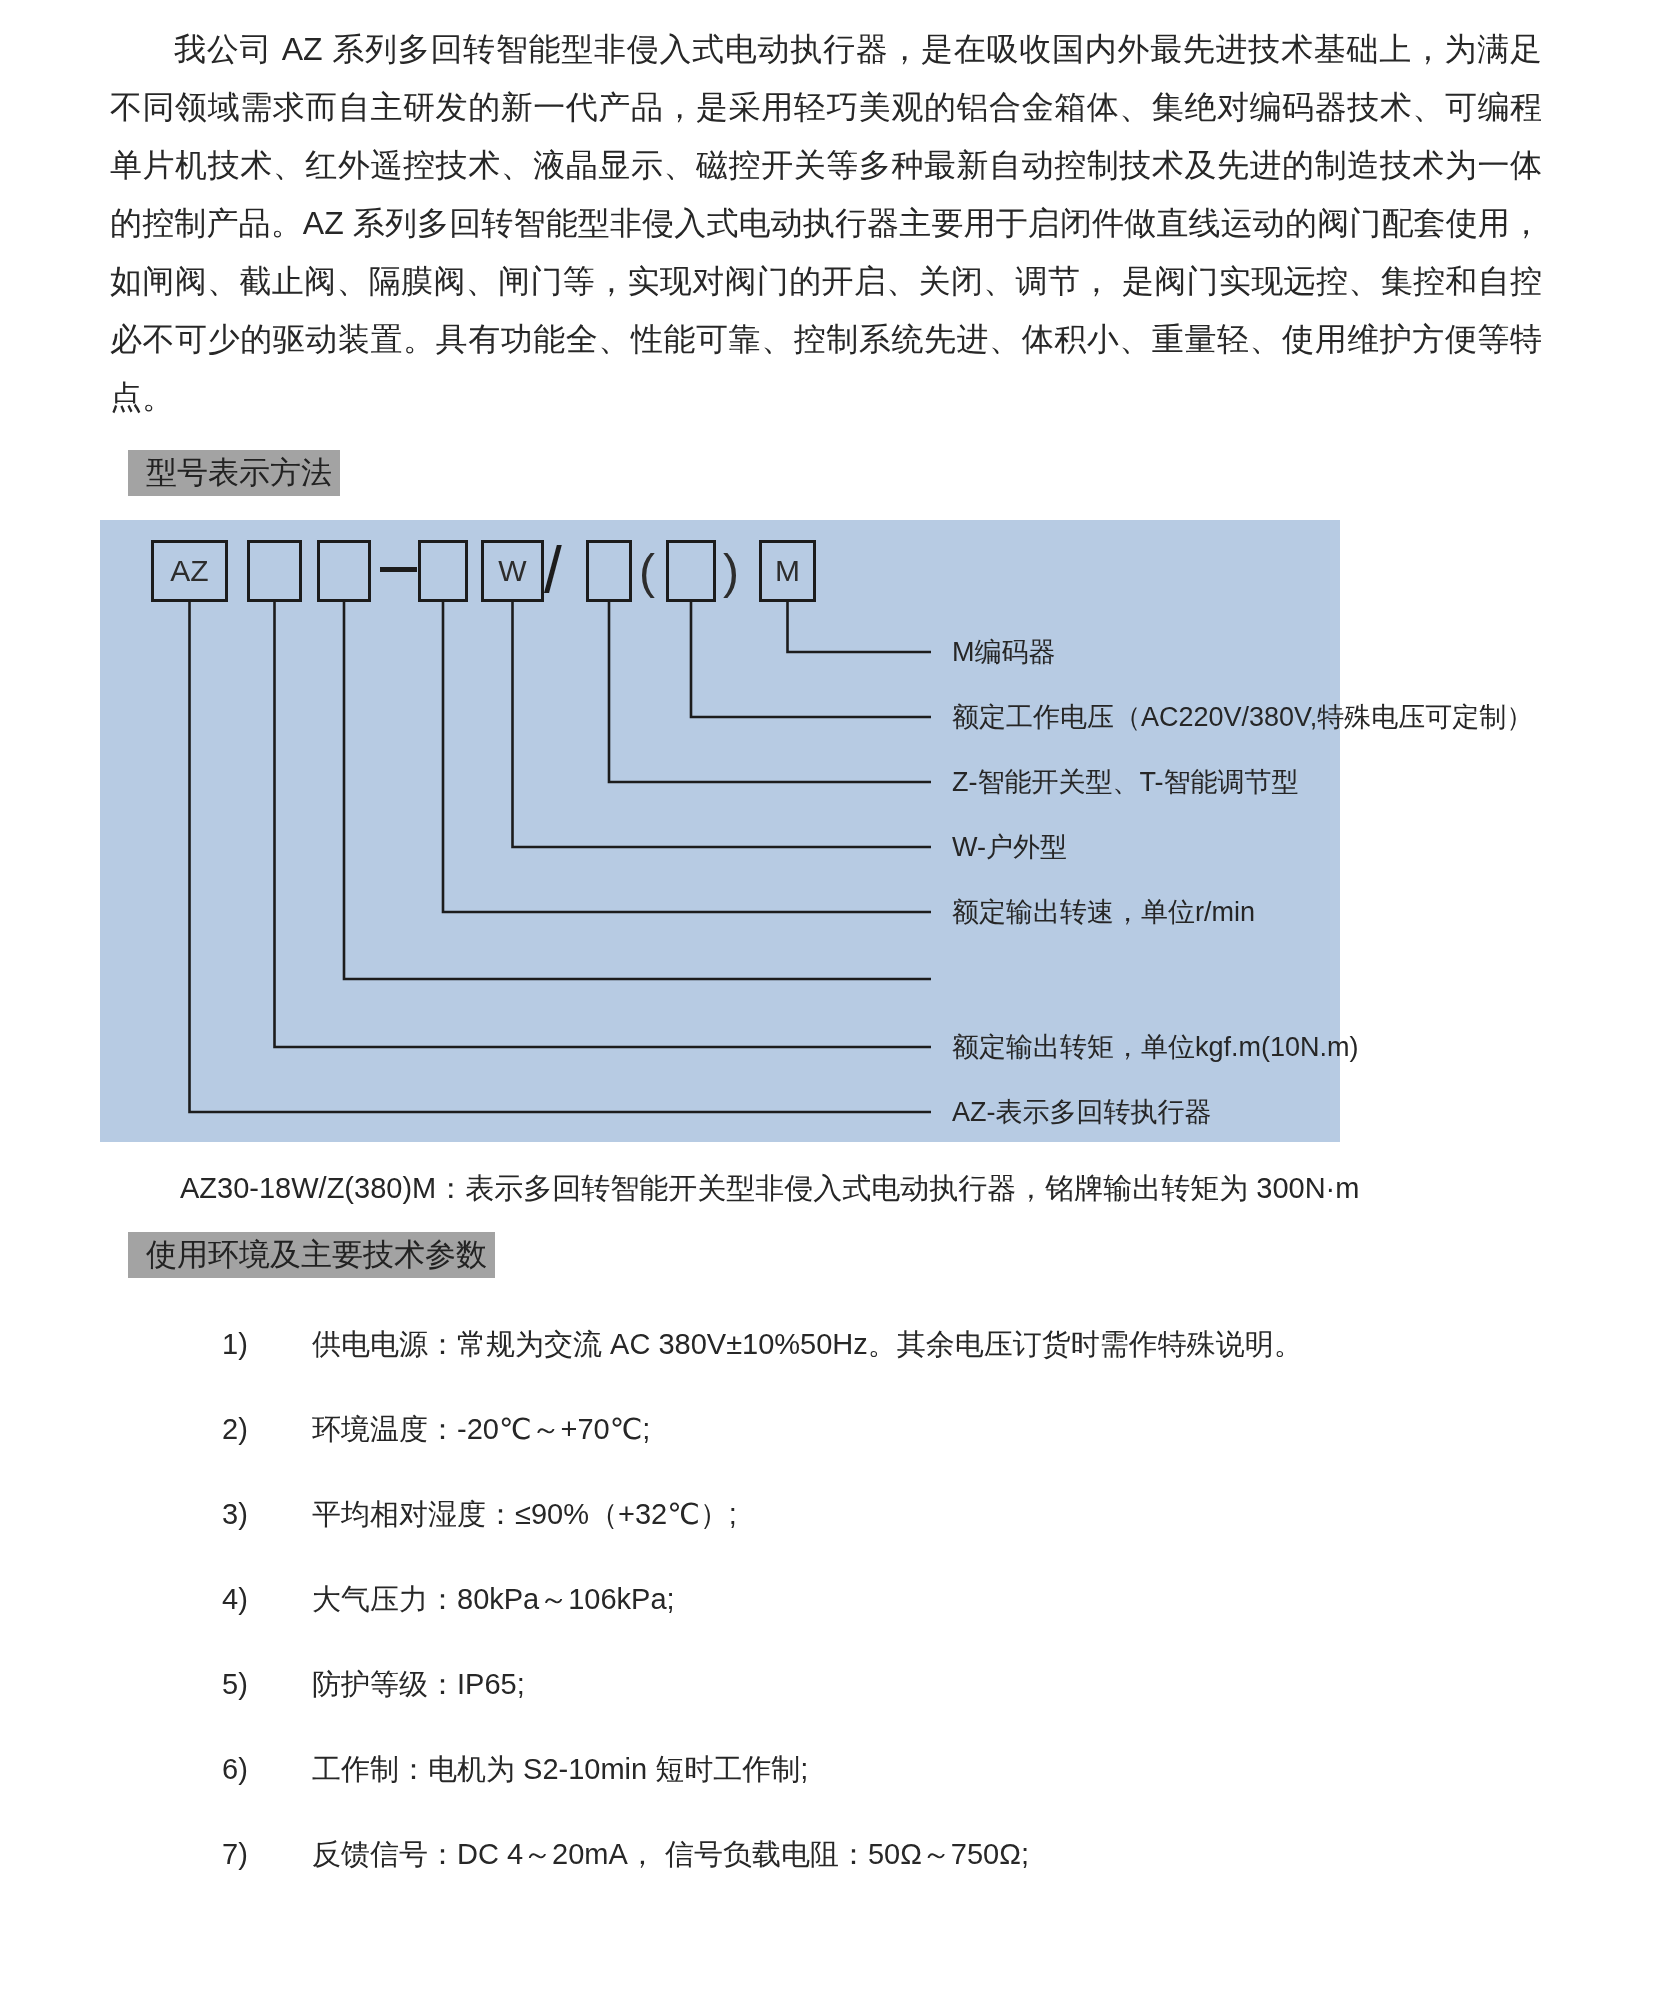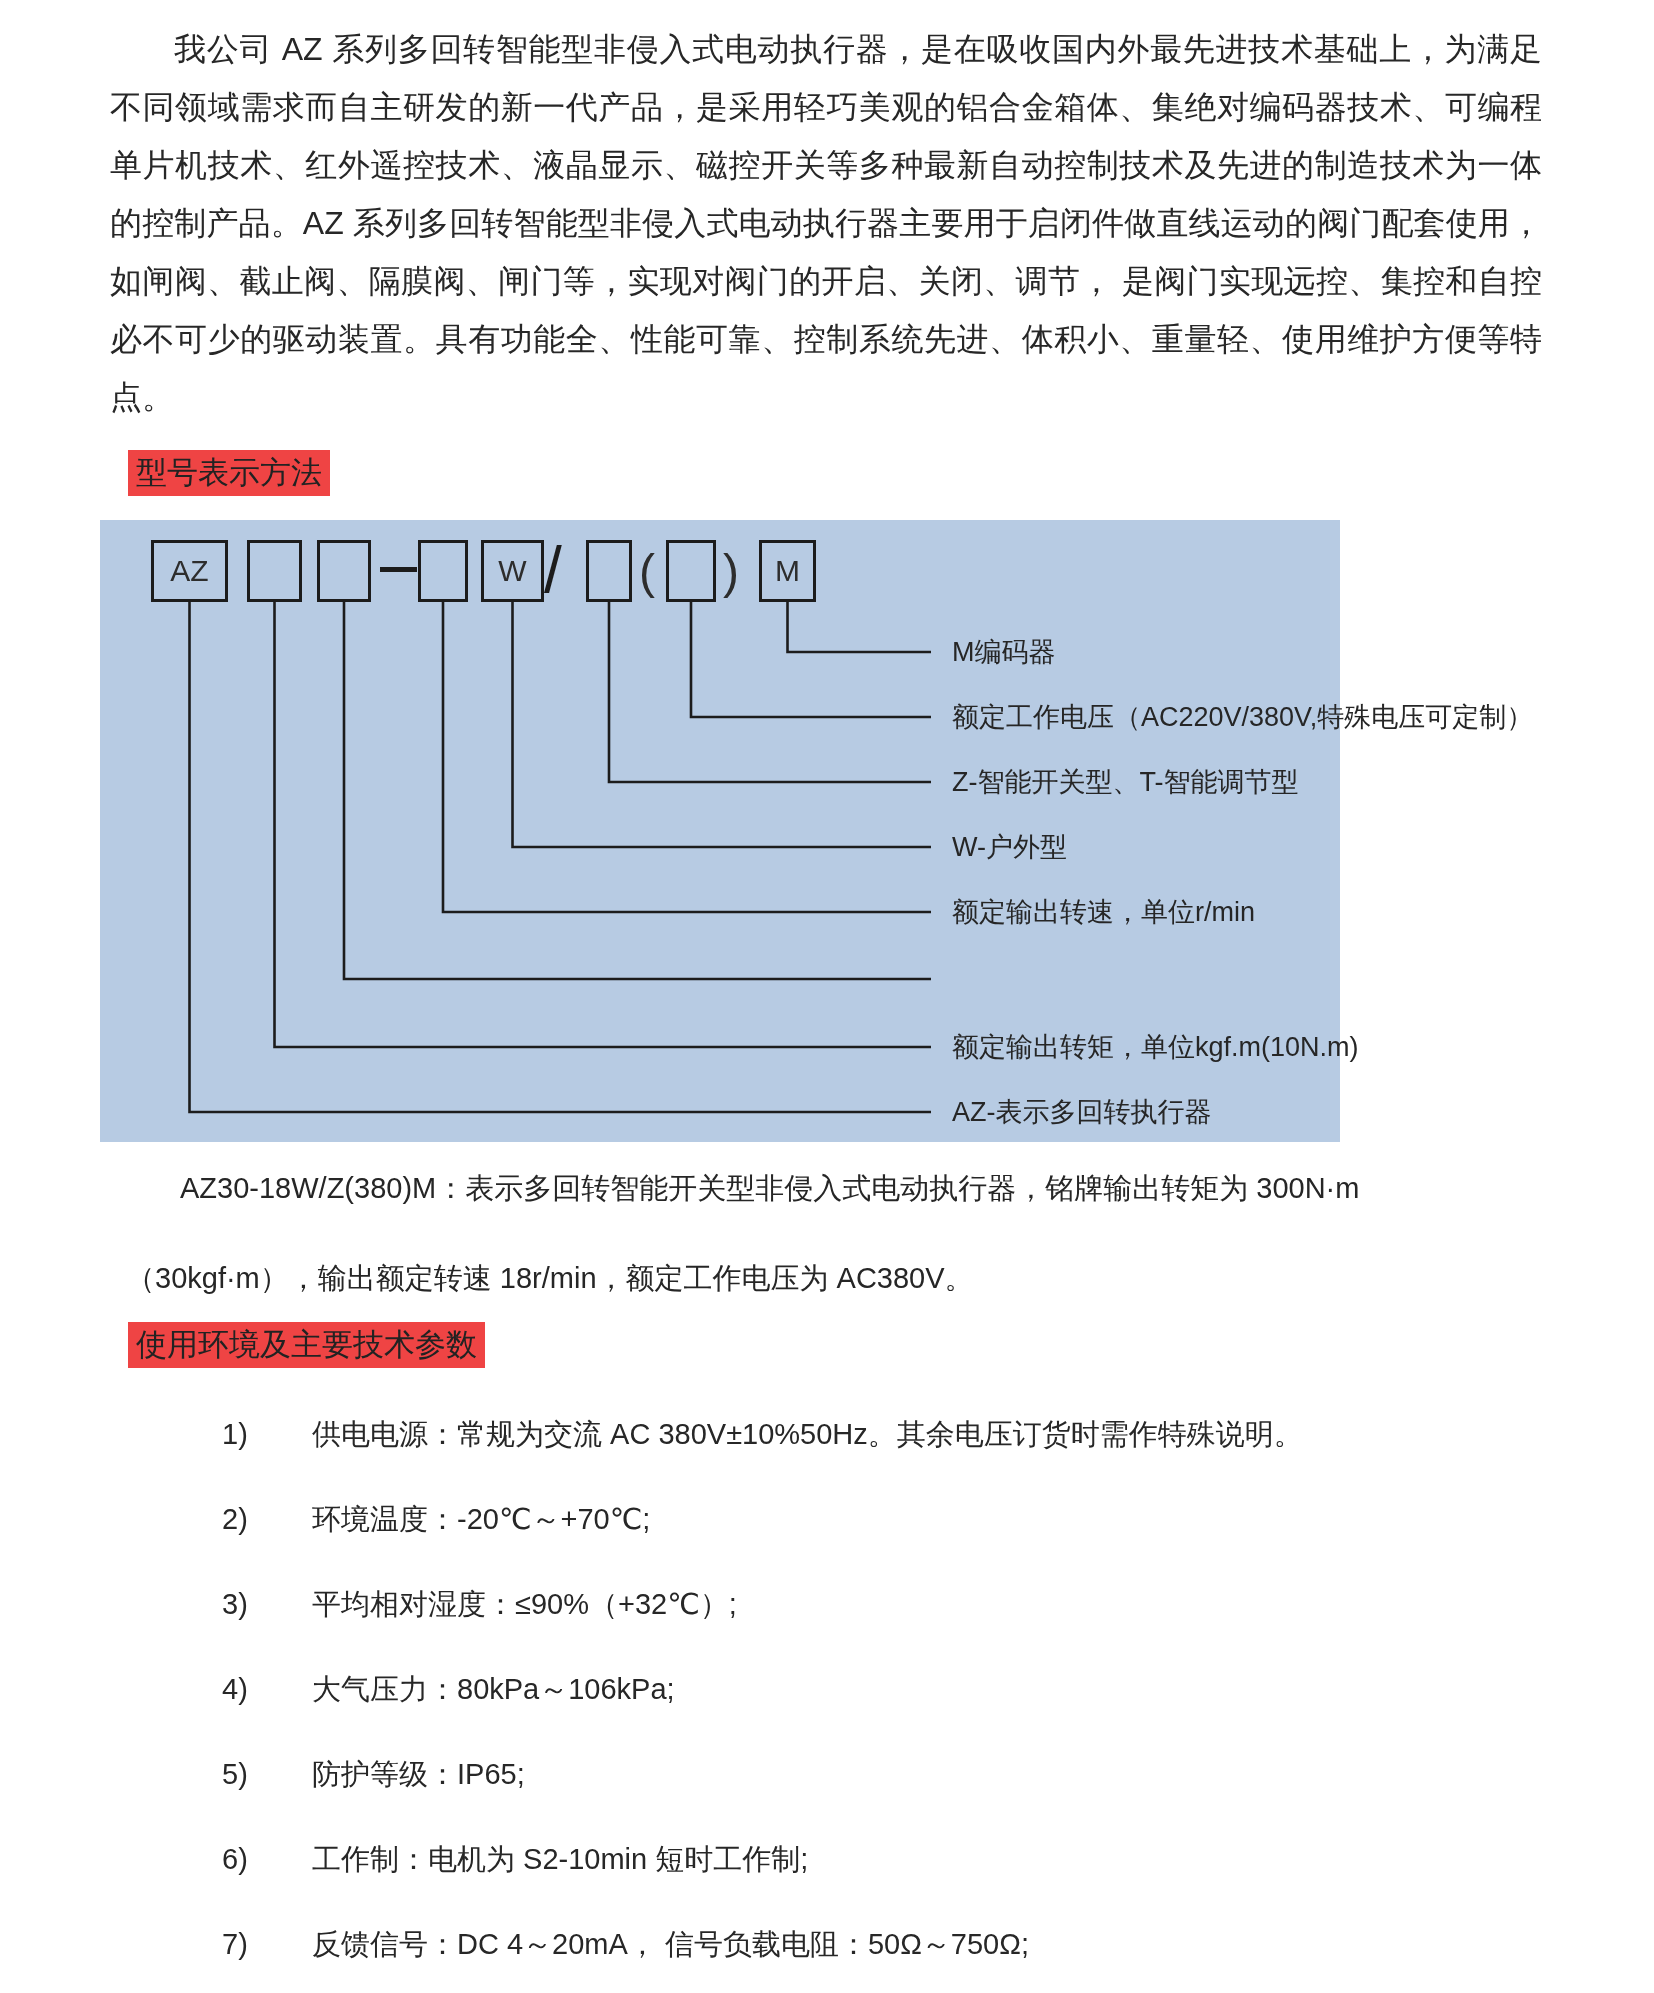--- a/index.html
+++ b/index.html
@@ -12,22 +12,22 @@
   
   .intro{
     margin:20px 0 0 110px;width:1432px;
     font-size:32px;line-height:58px;text-align:justify;text-indent:2em;
     color:#272727;
   }
 
   
   .sec-title{
     display:inline-block;margin:24px 0 0 128px;
-    font-size:31px;line-height:46px;padding:0 8px 0 8px;
-    background:#ef4444;color:#222;
+    font-size:31px;line-height:46px;padding:0 8px 0 18px;
+    background:#a3a3a3;color:#222;
   }
 
   
   .diagram{
     position:relative;margin:24px 0 0 100px;
     width:1240px;height:622px;background:#b7cbe3;
   }
   .connectors{position:absolute;left:0;top:0;width:1490px;height:622px;}
   .dbox{
     position:absolute;top:20px;height:62px;box-sizing:border-box;
@@ -114,21 +114,20 @@
     <span class="dlabel dl-0">M编码器</span>
     <span class="dlabel dl-1">额定工作电压（AC220V/380V,特殊电压可定制）</span>
     <span class="dlabel dl-2">Z-智能开关型、T-智能调节型</span>
     <span class="dlabel dl-3">W-户外型</span>
     <span class="dlabel dl-4">额定输出转速，单位r/min</span>
     <span class="dlabel dl-6">额定输出转矩，单位kgf.m(10N.m)</span>
     <span class="dlabel dl-7">AZ-表示多回转执行器</span>
   </div>
 
   <div class="example-line1">AZ30-18W/Z(380)M：表示多回转智能开关型非侵入式电动执行器，铭牌输出转矩为 300N·m</div>
-  <div class="example-line2">（30kgf·m），输出额定转速 18r/min，额定工作电压为 AC380V。</div>
 
   <div>
     <span class="sec-title">使用环境及主要技术参数</span>
   </div>
 
   <div class="params-list">
     <div class="pitem">
       <span class="num">1)</span>
       <span class="txt">供电电源：常规为交流 AC 380V±10%50Hz。其余电压订货时需作特殊说明。</span>
     </div>

